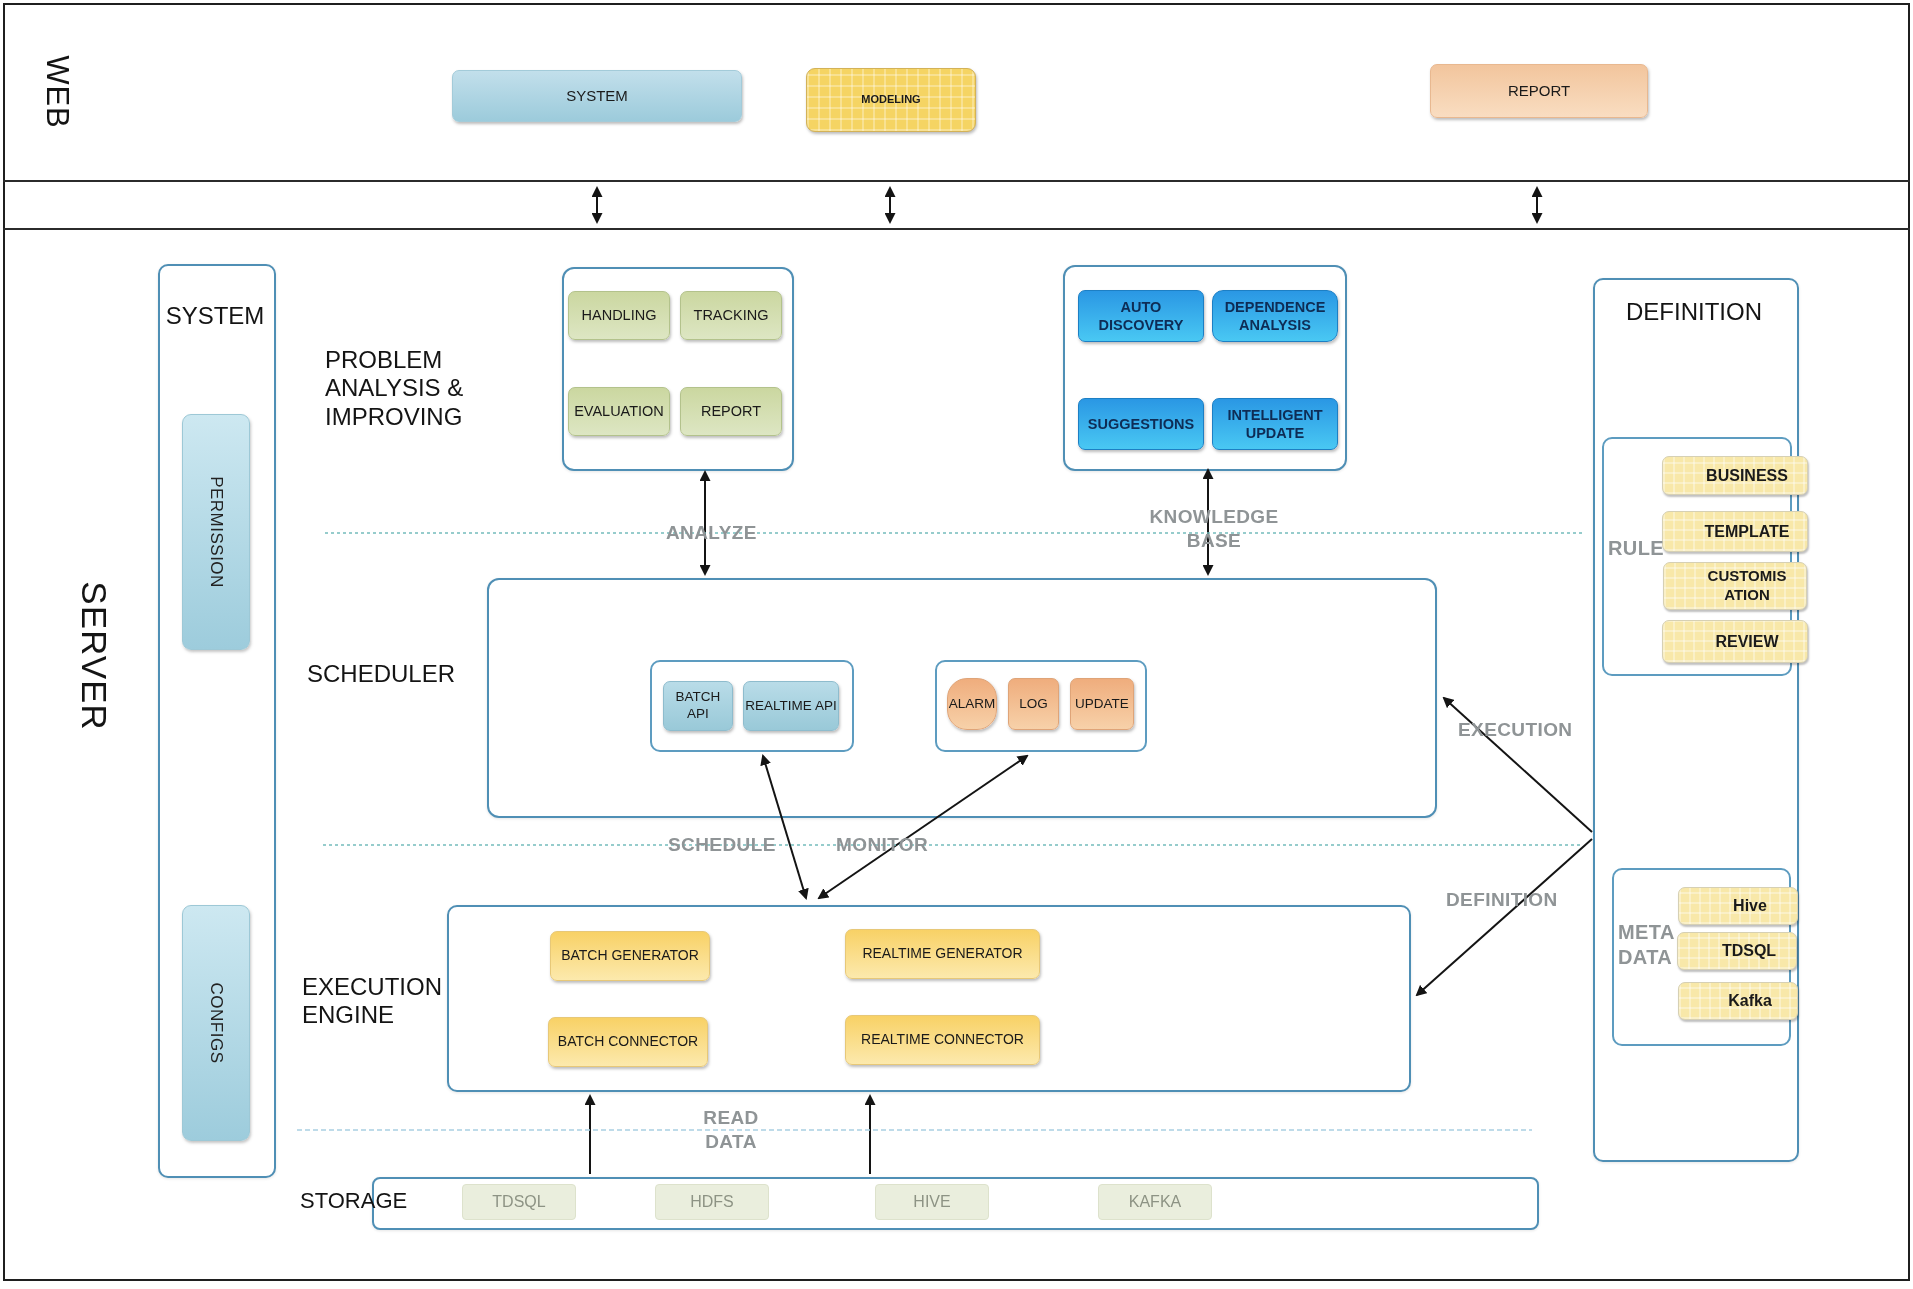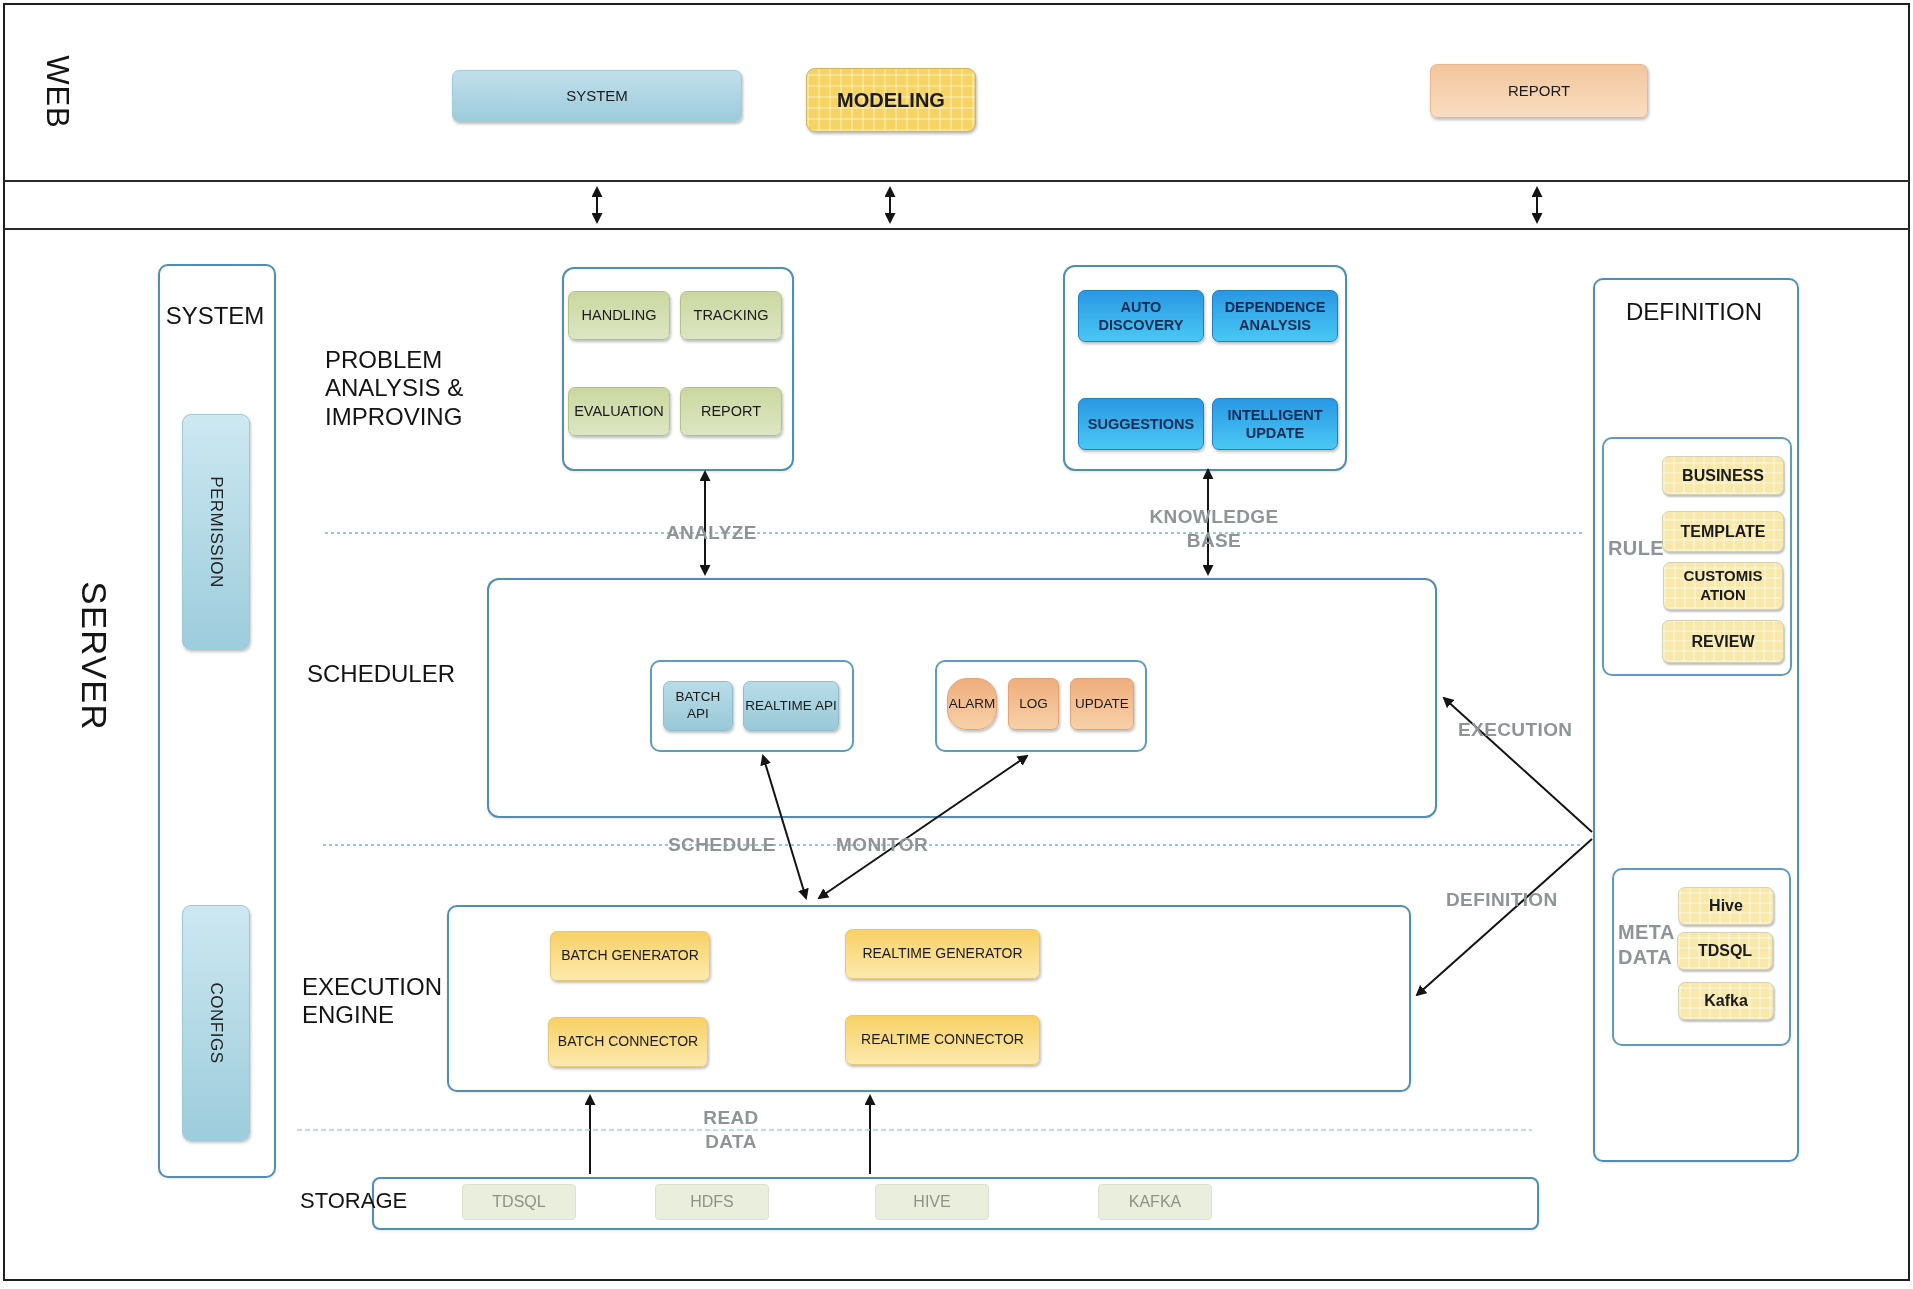--- a/index.html
+++ b/index.html
@@ -16,26 +16,26 @@
   .ml{white-space:pre-line;}
   .green{background:linear-gradient(180deg,#cbd7a0,#dde6c3);border:1px solid #b3c28c;font-size:14.5px;}
   .blue{background:linear-gradient(180deg,#2a97e4,#49c8f3);border:1px solid #1d7fc4;
         color:#0e2c55;font-weight:700;font-size:14.5px;}
   .lblue{background:linear-gradient(180deg,#b9dce8,#99c9d8);border:1px solid #8ebccd;font-size:13.5px;}
   .peach{background:linear-gradient(180deg,#efad7d,#f7d1a9);border:1px solid #dfa478;font-size:13.5px;}
   .gold{background:linear-gradient(180deg,#f8d166,#fce9ad);border:1px solid #e7c878;font-size:14px;}
   .plaid{background-color:#f5d463;
          background-image:repeating-linear-gradient(0deg,rgba(255,255,255,.30) 0 2px,transparent 2px 11px),
                           repeating-linear-gradient(90deg,rgba(255,255,255,.30) 0 2px,transparent 2px 11px);
-         border:1px solid #d3b258;font-weight:700;font-size:20px;border-radius:9px;}
+         border:1px solid #d3b258;font-weight:700;font-size:11px;border-radius:9px;}
   .ylite{background-color:#f8e8a9;
          background-image:repeating-linear-gradient(0deg,rgba(255,255,255,.35) 0 2px,transparent 2px 10px),
                           repeating-linear-gradient(90deg,rgba(255,255,255,.35) 0 2px,transparent 2px 10px);
          border:1px solid #d6d0b4;font-weight:700;font-size:16px;border-radius:7px;
-         box-shadow:1px 2px 2px rgba(0,0,0,.25);}
+         box-shadow:1px 2px 2px rgba(0,0,0,.25);padding-left:24px;}
   .sage{background:#eaeedd;color:#8d9384;border:1px solid #dde2cc;font-size:16px;border-radius:4px;box-shadow:none;}
   .webblue{background:linear-gradient(180deg,#c2dfeb,#9ccbdb);border:1px solid #a3cbd9;font-size:15px;border-radius:7px;}
   .webpeach{background:linear-gradient(180deg,#f2c59d,#f9ddc1);border:1px solid #e8b890;font-size:15px;border-radius:7px;}
   .permbox{position:absolute;background:linear-gradient(180deg,#cde8f1,#9dccdc);border:1px solid #9dc8d6;
            border-radius:9px;box-shadow:1px 2px 3px rgba(90,90,90,.35);z-index:3;
            display:flex;align-items:center;justify-content:center;}
   .vtext{transform:rotate(90deg);font-size:17px;color:#222;letter-spacing:.5px;white-space:nowrap;}
   .biglabel{position:absolute;color:#141414;font-size:24px;line-height:1.18;z-index:5;}
   .vbig{position:absolute;display:flex;align-items:center;justify-content:center;color:#141414;z-index:5;}
   .glabel{position:absolute;color:#8f9496;font-weight:700;font-size:19px;letter-spacing:.4px;z-index:6;line-height:1.25;}
@@ -92,21 +92,21 @@
   </div>
   <div class="box green" style="left:680px;top:387px;width:100px;height:47px;">
     <span>REPORT</span>
   </div>
 
   <div class="panel" style="left:1063px;top:265px;width:280px;height:202px;"></div>
   <div class="box blue ml" style="left:1078px;top:290px;width:124px;height:50px;">
     <span class="ml">AUTO
 DISCOVERY</span>
   </div>
-  <div class="box blue ml" style="left:1212px;top:290px;width:124px;height:50px;">
+  <div class="box blue ml" style="left:1212px;top:290px;width:124px;height:50px;border-radius:11px;">
     <span class="ml">DEPENDENCE
 ANALYSIS</span>
   </div>
   <div class="box blue" style="left:1078px;top:398px;width:124px;height:50px;">
     <span>SUGGESTIONS</span>
   </div>
   <div class="box blue ml" style="left:1212px;top:398px;width:124px;height:50px;">
     <span class="ml">INTELLIGENT
 UPDATE</span>
   </div>

